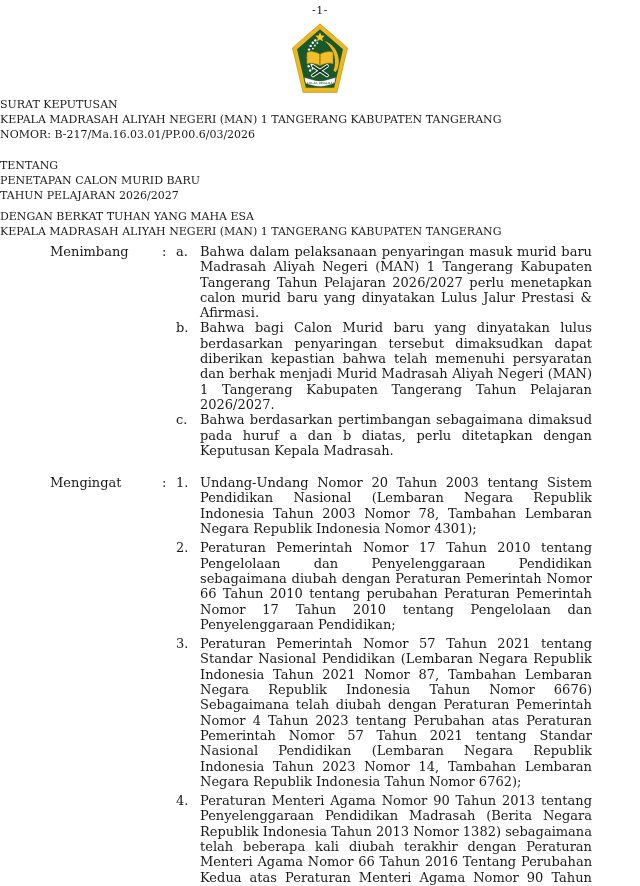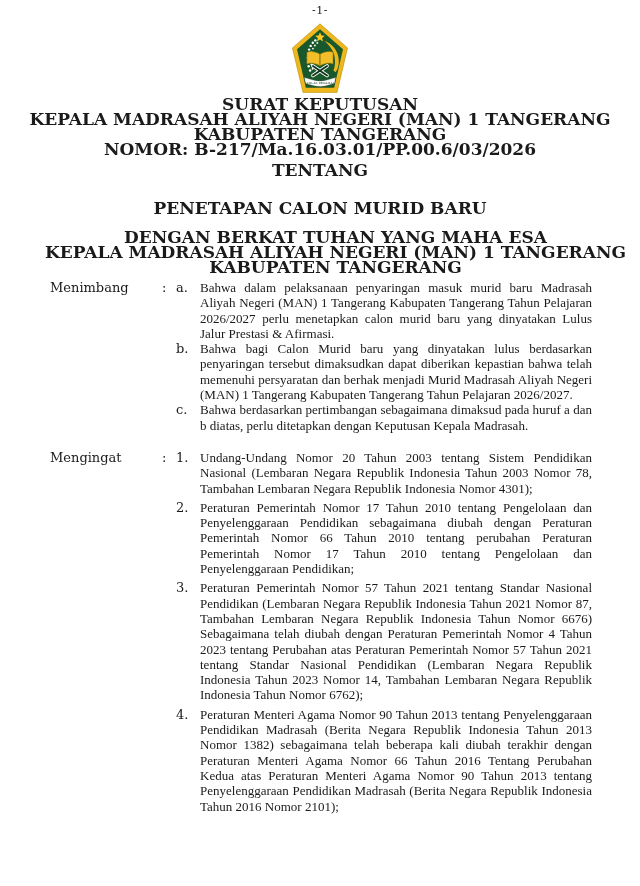--- a/index.html
+++ b/index.html
@@ -13,36 +13,36 @@
     overflow: hidden;
   }
   .page-number {
     text-align: center;
     padding-top: 4px;
     font-size: 11px;
     line-height: 13px;
     letter-spacing: 0.5px;
   }
   .logo-row { display: flex; justify-content: center; margin-top: 6px; }
-  .center-block { text-align: center; font-size: 17px; line-height: 15px; font-weight: bold; }
+  .center-block { font-size: 11px; line-height: 15px; }
   .title-block { margin-top: 3px; }
-  .tentang-block { margin-top: 6px; }
-  .subject-block { margin-top: 23px; }
-  .invocation-block { margin-top: 14px; padding-left: 31px; }
+  .tentang-block { margin-top: 16px; }
+  .subject-block { margin-top: 0; }
+  .invocation-block { margin-top: 6px; }
   .sections { margin-top: 5px; font-size: 13px; line-height: 15.3px; }
   .section { display: flex; align-items: flex-start; }
   .section + .section { margin-top: 17px; }
   .sec-label { width: 112px; margin-left: 50px; flex: none; }
   .sec-colon { width: 14px; flex: none; }
   .sec-items { flex: 1; margin-right: 48px; }
   .item { display: flex; align-items: flex-start; }
   .items-gapped .item { margin-bottom: 4px; }
   .items-gapped .item:last-child { margin-bottom: 0; }
   .item-marker { width: 24px; flex: none; }
-  .item-text { flex: 1; text-align: justify; font-family: Liberation Serif, serif; }
+  .item-text { flex: 1; text-align: justify; }
 </style>
 </head>
 <body>
 
 <div class="doc">
 
   <div class="page-number">-1-</div>
 
   <div class="logo-row">
     <svg width="58" height="71" viewBox="0 0 82 100" aria-hidden="true">
@@ -96,20 +96,21 @@
     <div>KEPALA MADRASAH ALIYAH NEGERI (MAN) 1 TANGERANG KABUPATEN TANGERANG</div>
     <div>NOMOR: B-217/Ma.16.03.01/PP.00.6/03/2026</div>
   </div>
 
   <div class="center-block tentang-block">
     <div>TENTANG</div>
   </div>
 
   <div class="center-block subject-block">
     <div>PENETAPAN CALON MURID BARU</div>
+    <div>TAHUN PELAJARAN 2026/2027</div>
   </div>
 
   <div class="center-block invocation-block">
     <div>DENGAN BERKAT TUHAN YANG MAHA ESA</div>
     <div>KEPALA MADRASAH ALIYAH NEGERI (MAN) 1 TANGERANG KABUPATEN TANGERANG</div>
   </div>
 
   <div class="sections">
 
     <div class="section">

